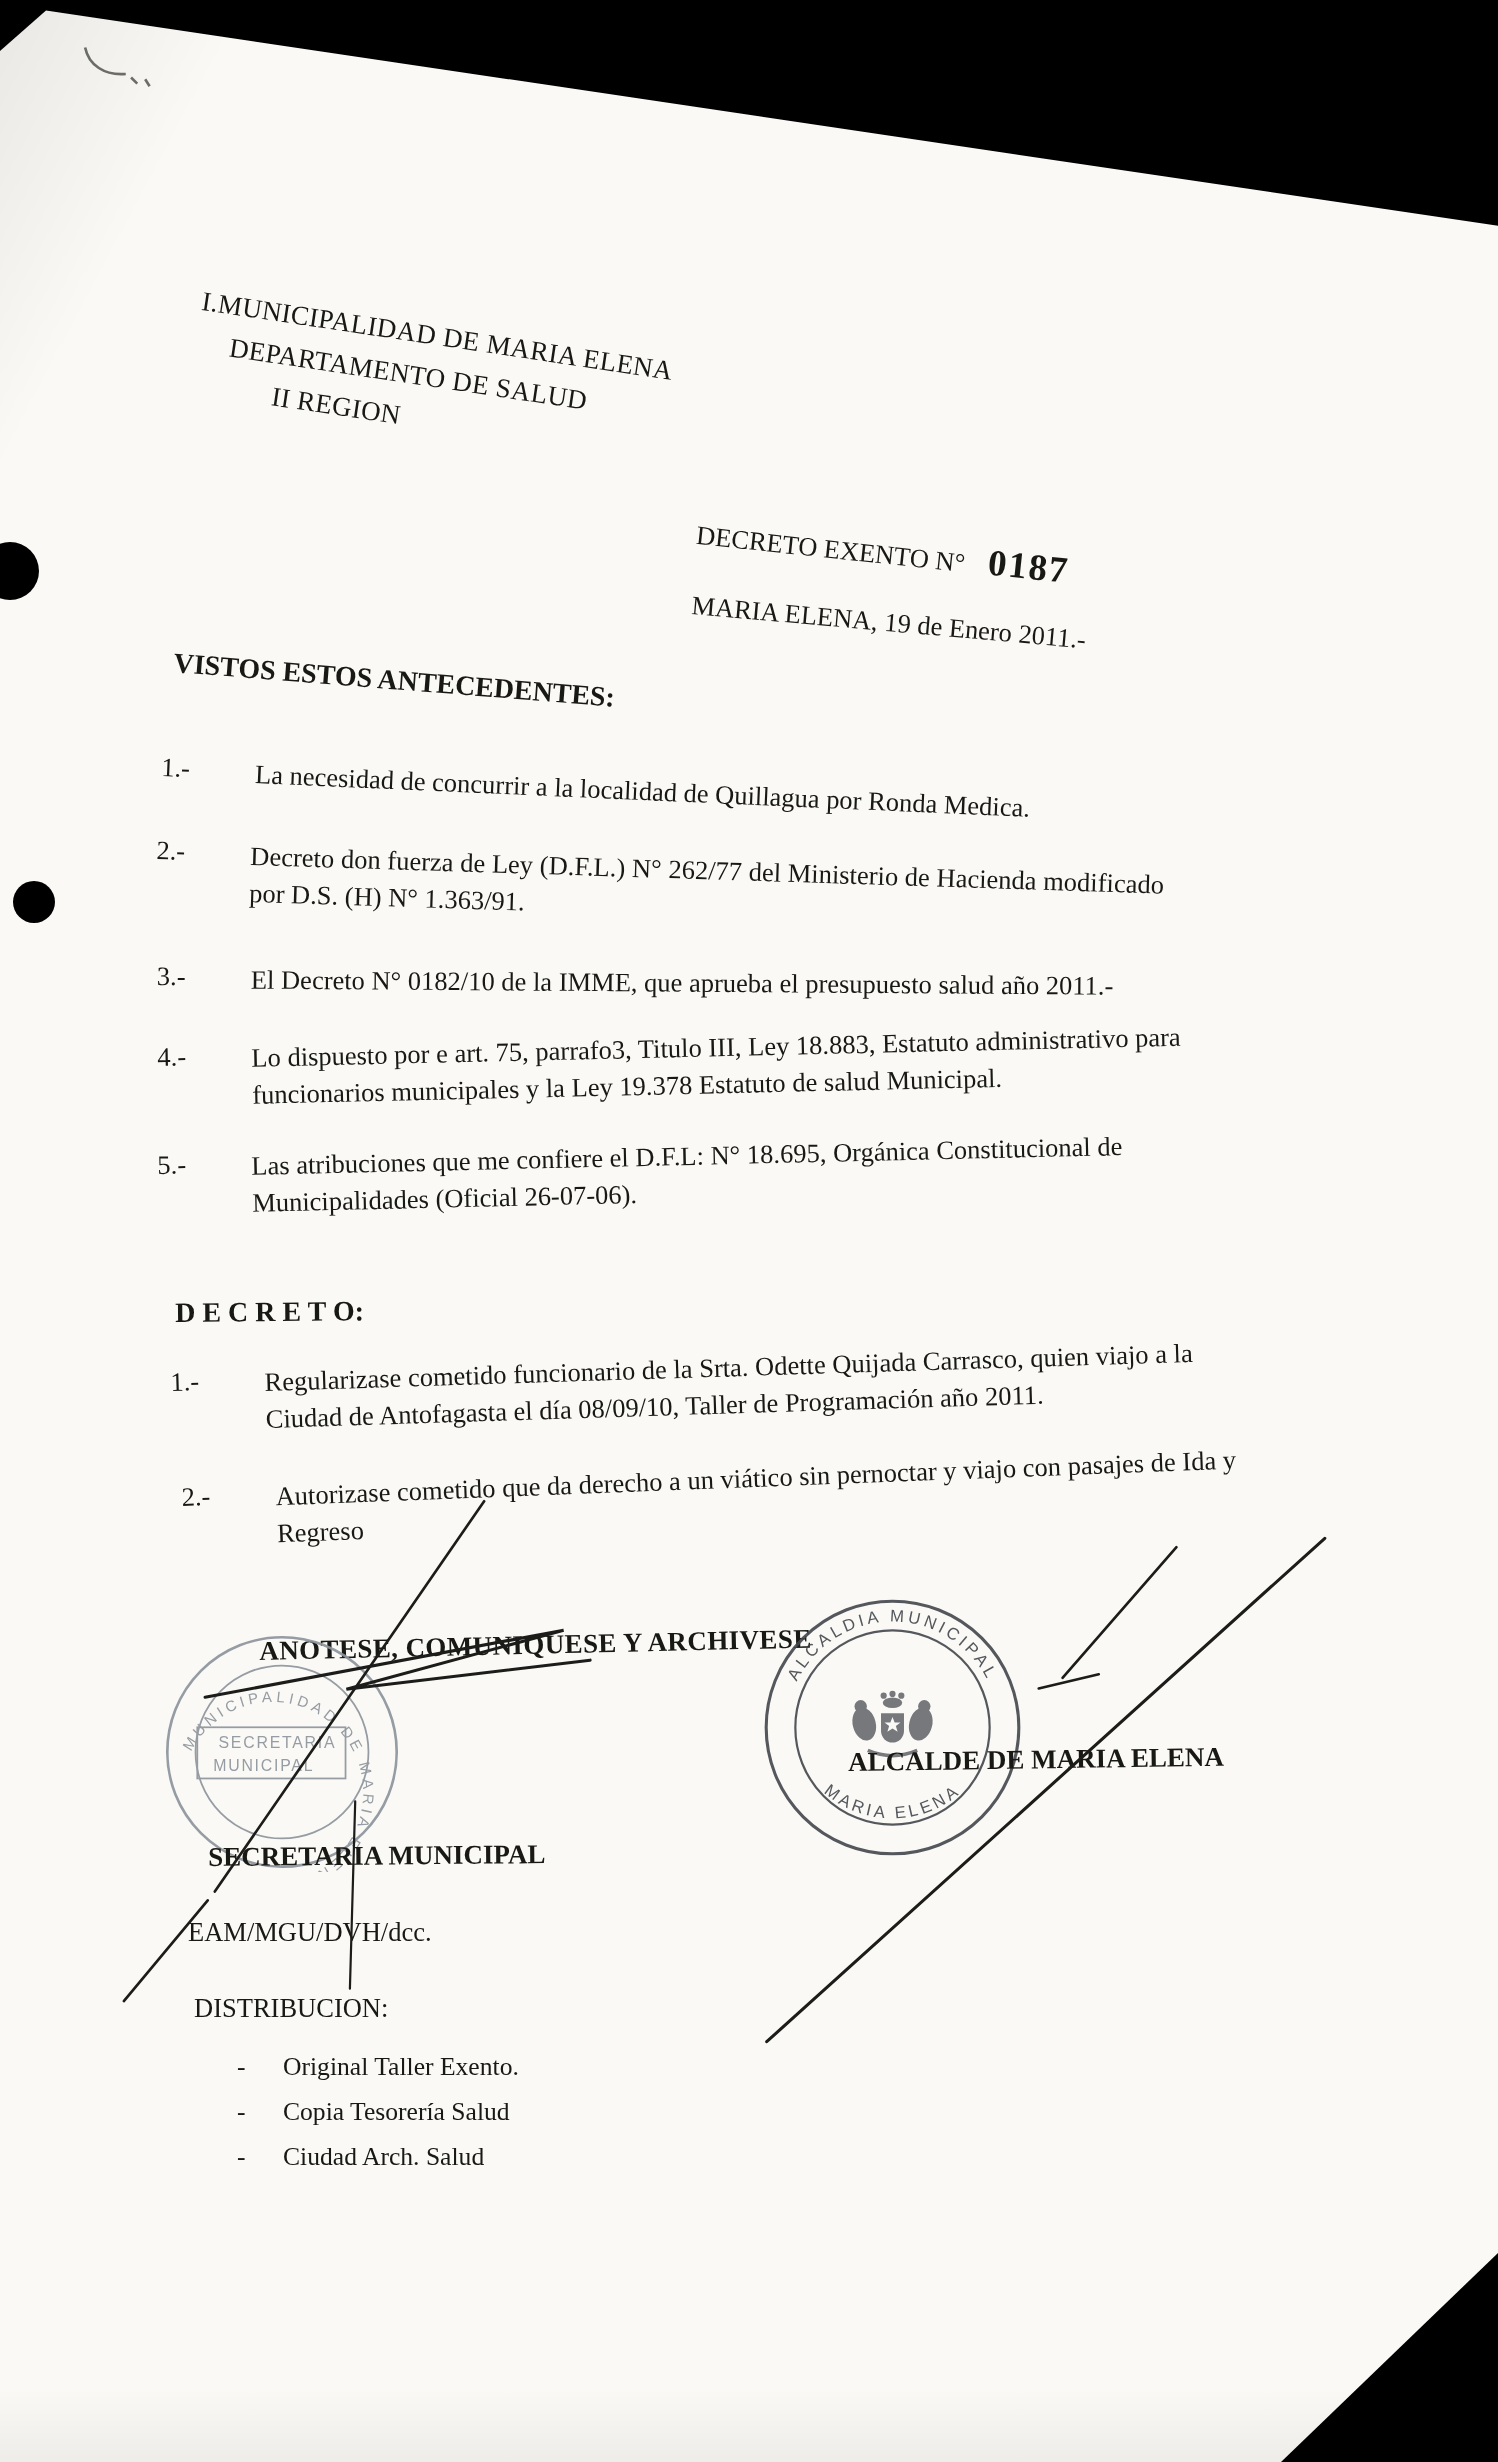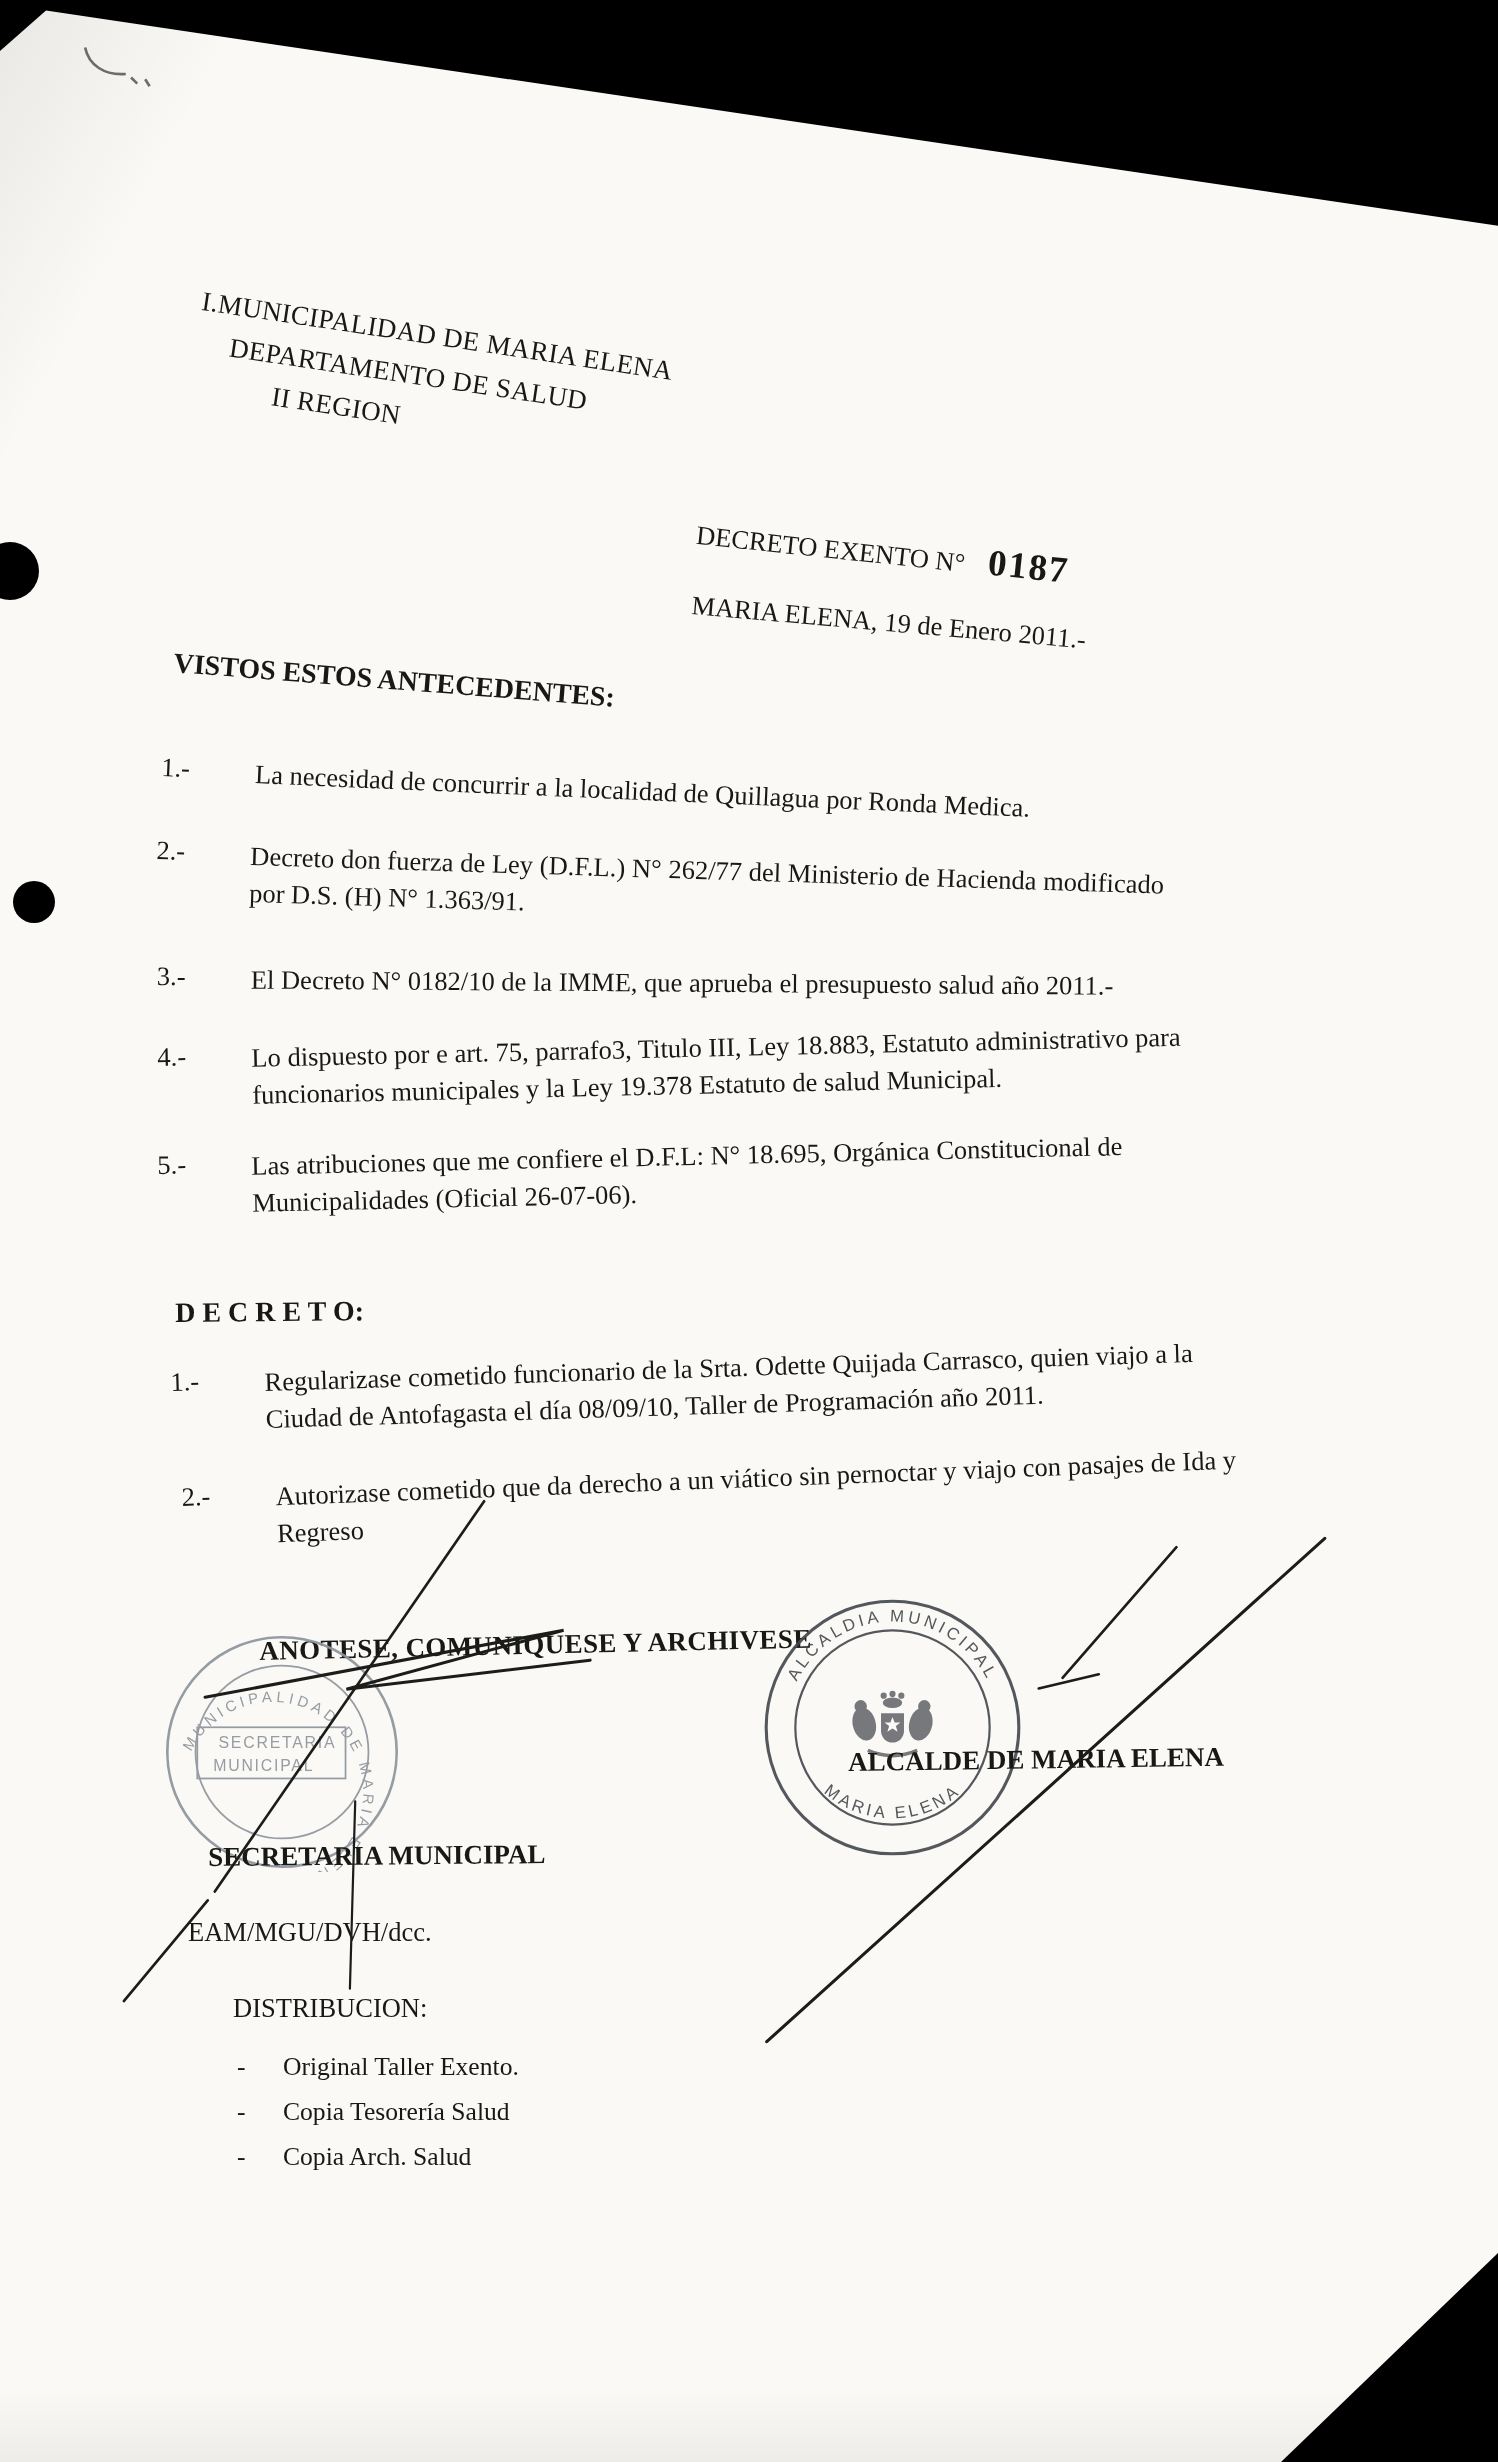--- a/index.html
+++ b/index.html
@@ -139,33 +139,33 @@
       </g>
       <polygon fill="#faf9f5" points="150,138 152.4,144.4 159,144.4 153.8,148.4 155.8,154.8 150,151 144.2,154.8 146.2,148.4 141,144.4 147.6,144.4"></polygon>
     </svg>
   </div>
 
   <div class="txt bold" style="left:848px;top:1747px;transform:rotate(-0.8deg);font-size:27px;z-index:4;">ALCALDE DE MARIA ELENA</div>
   <div class="txt bold" style="left:208px;top:1842px;transform:rotate(-0.5deg);font-size:27px;z-index:4;">SECRETARIA MUNICIPAL</div>
 
   <div class="txt" style="left:188px;top:1917px;font-size:26.5px;z-index:4;">EAM/MGU/DVH/dcc.</div>
 
-  <div class="txt" style="left:194px;top:1993px;font-size:26.5px;margin-left:39px;">DISTRIBUCION:</div>
+  <div class="txt" style="left:194px;top:1993px;font-size:26.5px;">DISTRIBUCION:</div>
   <div class="blk" style="left:237px;top:2049px;">
     <div class="dist-row">
       <span class="dash">-</span>
       <span>Original Taller Exento.</span>
     </div>
     <div class="dist-row">
       <span class="dash">-</span>
       <span>Copia Tesorería Salud</span>
     </div>
     <div class="dist-row">
       <span class="dash">-</span>
-      <span>Copia Arch. Salud</span>
+      <span>Ciudad Arch. Salud</span>
     </div>
   </div>
 
   <svg class="sig" width="1499" height="2462" viewBox="0 0 1697 2788">
     <g stroke="#1c1c1a" fill="none" stroke-linecap="round">
 
       <line x1="548" y1="1700" x2="243" y2="2142" stroke-width="3"></line>
       <polyline points="232,1922 638,1846 392,1913 668,1880" stroke-width="3.5"></polyline>
       <line x1="140" y1="2266" x2="235" y2="2152" stroke-width="3"></line>
       <line x1="402" y1="2040" x2="396" y2="2252" stroke-width="2.5"></line>

